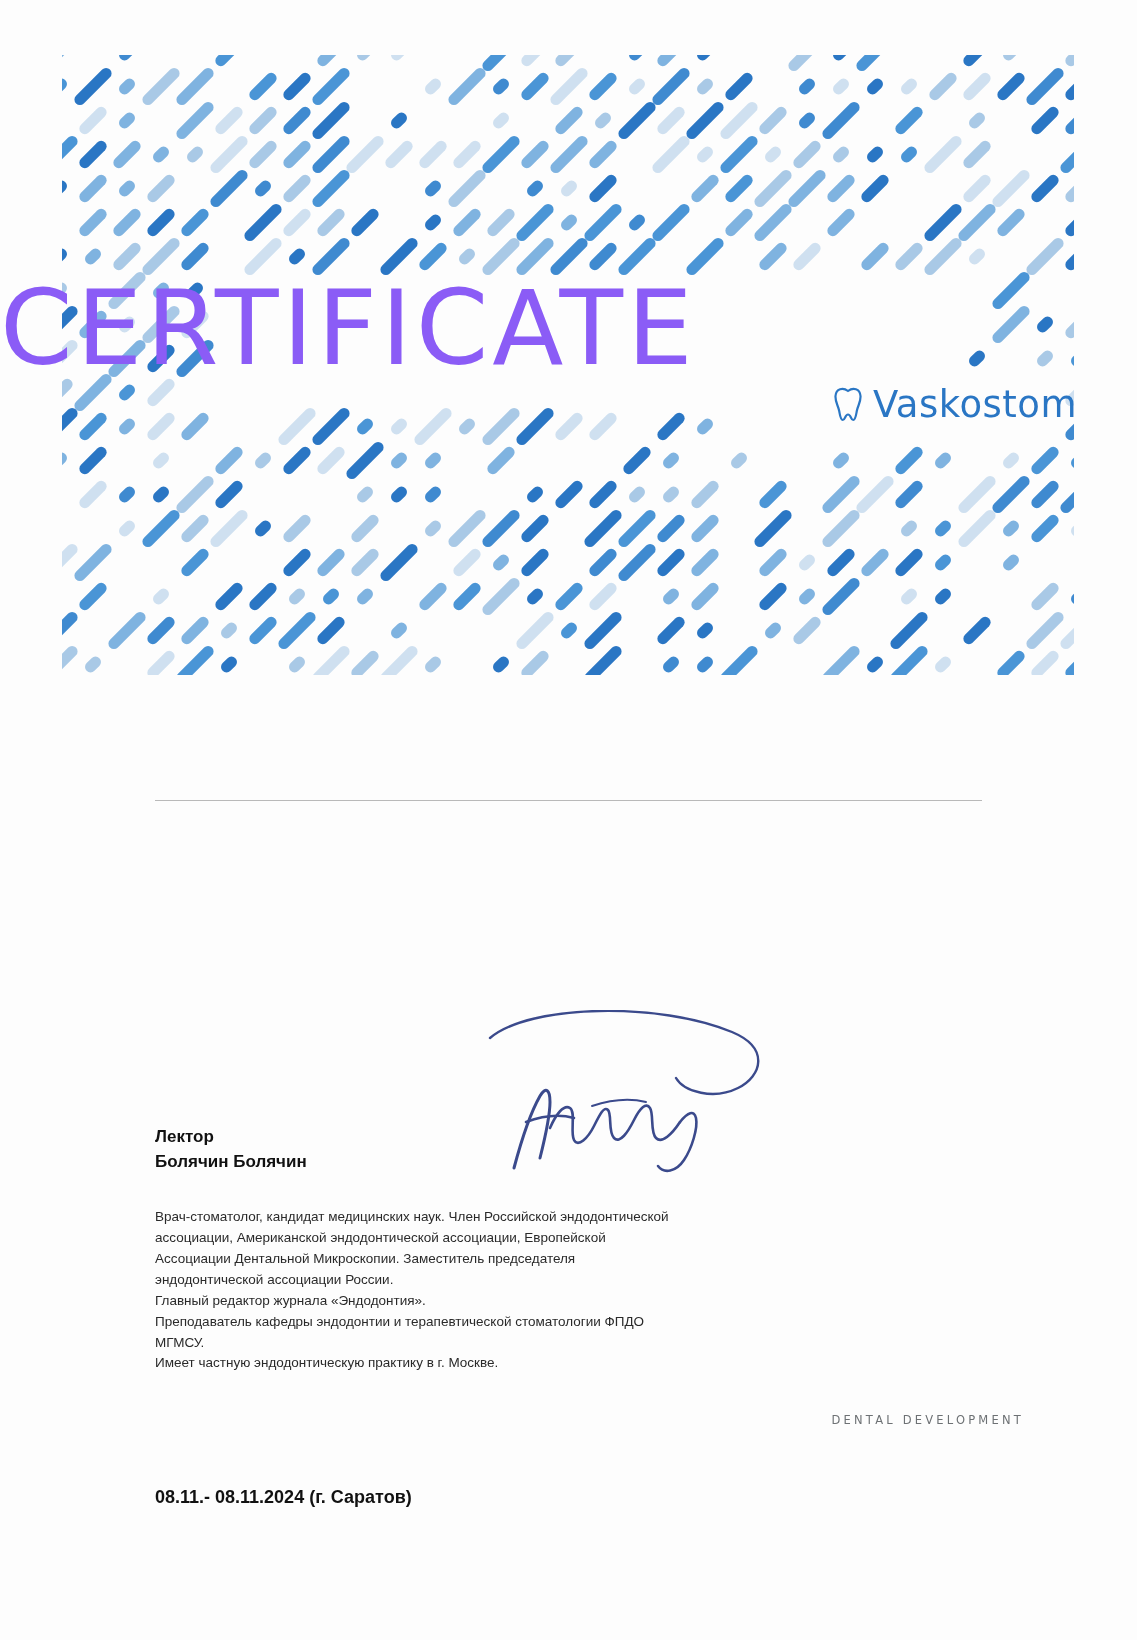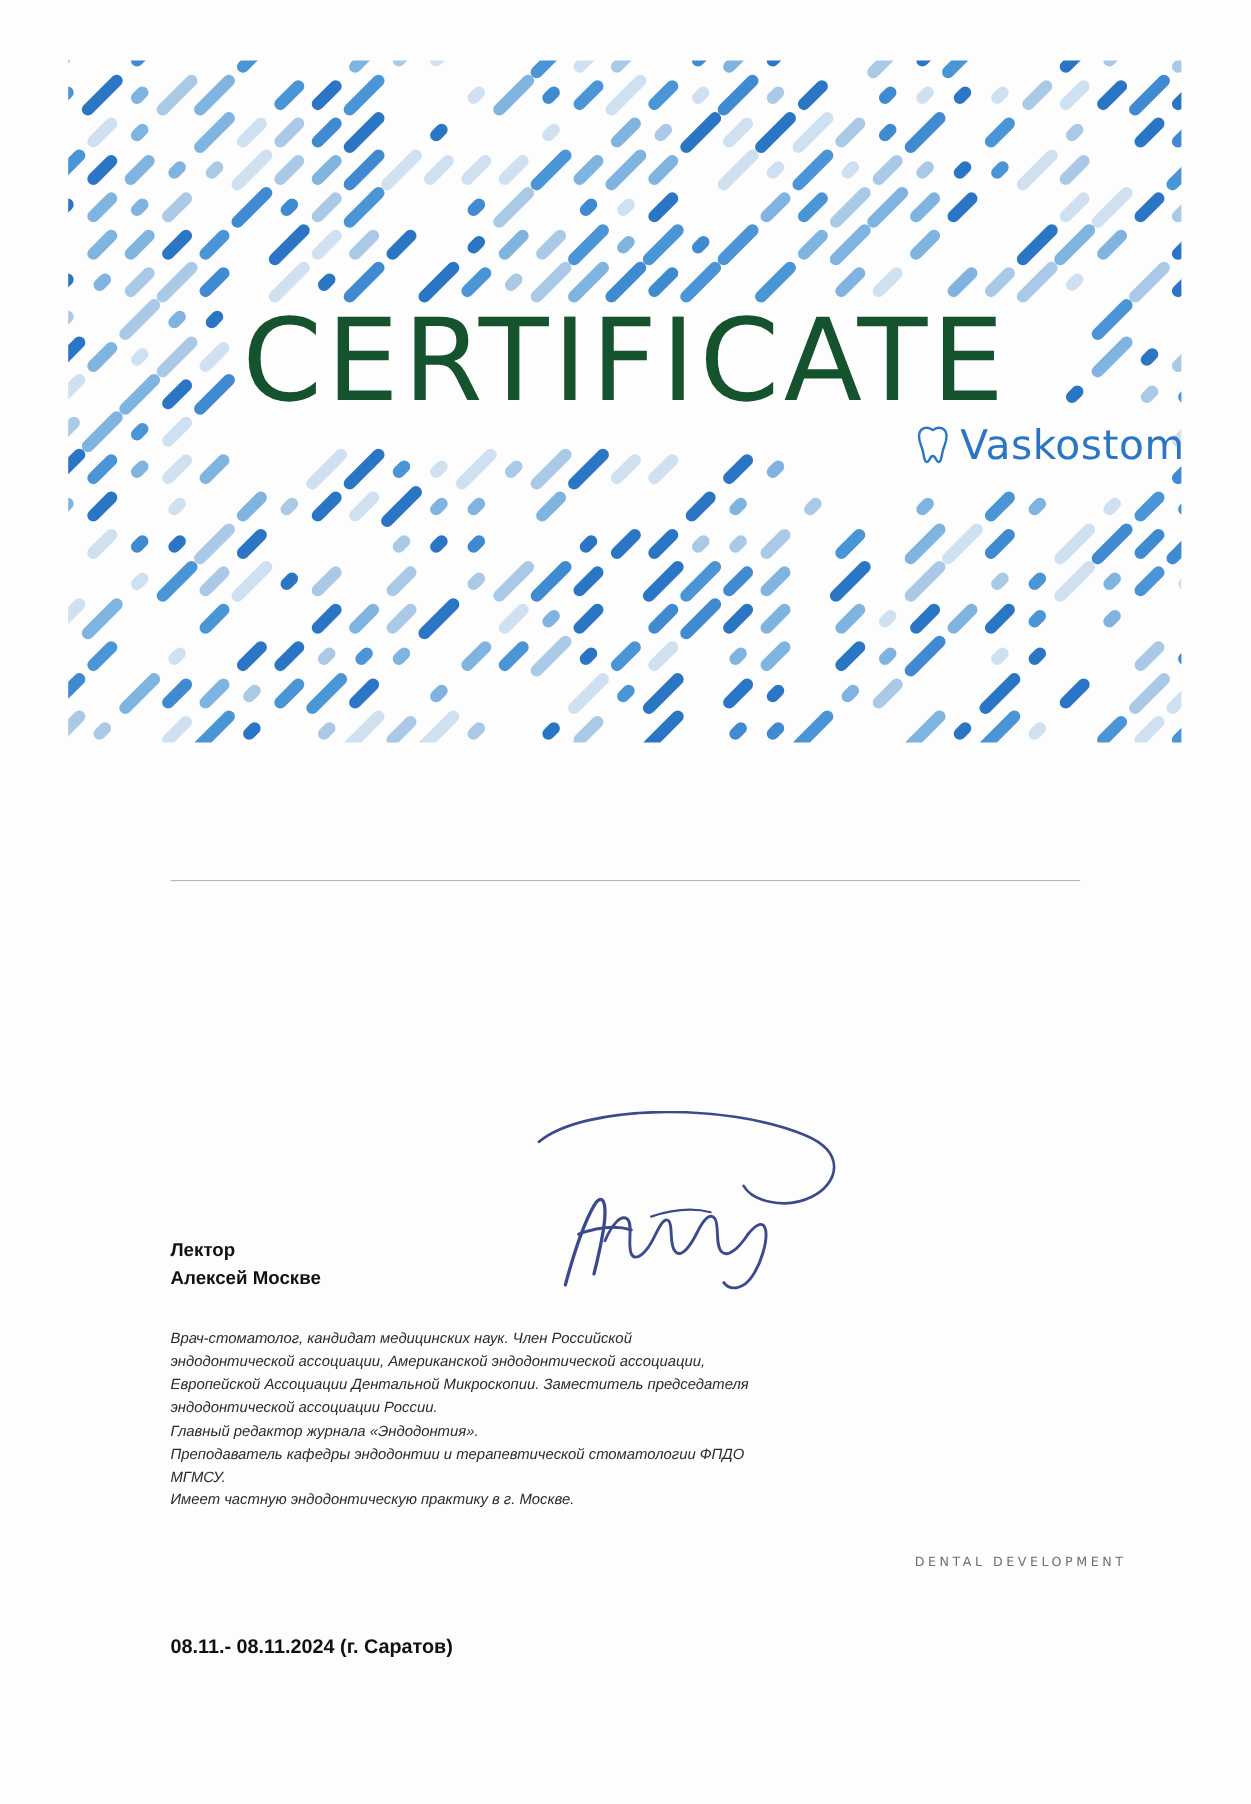--- a/index.html
+++ b/index.html
@@ -37,26 +37,25 @@
     transform: rotate(-45deg);
     transform-origin: center;
   }
 
   
   .wordmark {
     position: absolute;
     left: 0;
     right: 0;
     top: 276px;
-    text-align: center;
     font-family: "DejaVu Sans", sans-serif;
     font-size: 104px;
     font-weight: 400;
     letter-spacing: 4px;
-    color: #14532d;
+    color: #8b5cf6;
     line-height: 1;
     white-space: nowrap;
   }
 
   
   .brand {
     position: absolute;
     right: 60px;
     top: 383px;
     display: flex;
@@ -125,21 +124,20 @@
     line-height: 1.45;
     color: #111;
   }
 
   .bio {
     position: absolute;
     left: 155px;
     top: 1207px;
     width: 530px;
     font-size: 13.5px;
-    font-style: italic;
     line-height: 1.55;
     color: #2a2a2a;
   }
 
   
   .goffshtein {
     position: absolute;
     right: 113px;
     top: 1410px;
     text-align: center;
@@ -561,21 +559,21 @@
                  C170 98 176 92 180 98 C184 104 180 122 186 128 C192 134 202 124 210 112" stroke-width="2.6"></path>
         <path d="M210 112 C218 102 224 100 226 108 C228 118 222 138 214 150
                  C206 162 194 164 188 156" stroke-width="2.6"></path>
         <path d="M122 96 C140 90 160 88 176 92" stroke-width="2"></path>
       </g>
     </svg>
   </div>
 
   <div class="lecturer">
     <div>Лектор</div>
-    <div>Алексей Москве</div>
+    <div>Болячин Болячин</div>
   </div>
 
   <div class="bio" id="bio">Врач-стоматолог, кандидат медицинских наук. Член Российской эндодонтической ассоциации, Американской эндодонтической ассоциации, Европейской Ассоциации Дентальной Микроскопии. Заместитель председателя эндодонтической ассоциации России.<br>Главный редактор журнала «Эндодонтия».<br>Преподаватель кафедры эндодонтии и терапевтической стоматологии ФПДО МГМСУ.<br>Имеет частную эндодонтическую практику в г. Москве.</div>
 
   <div class="goffshtein">
     <div class="goff-sub">DENTAL DEVELOPMENT</div>
   </div>
 
   <div class="date-place">08.11.- 08.11.2024 (г. Саратов)</div>
 

